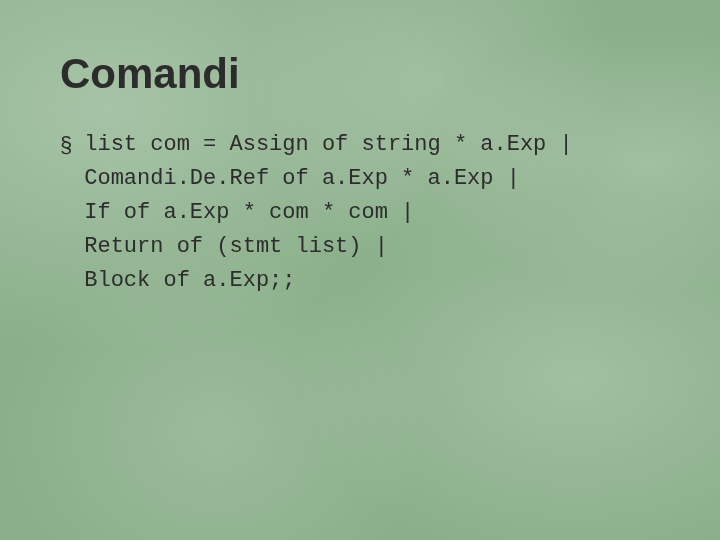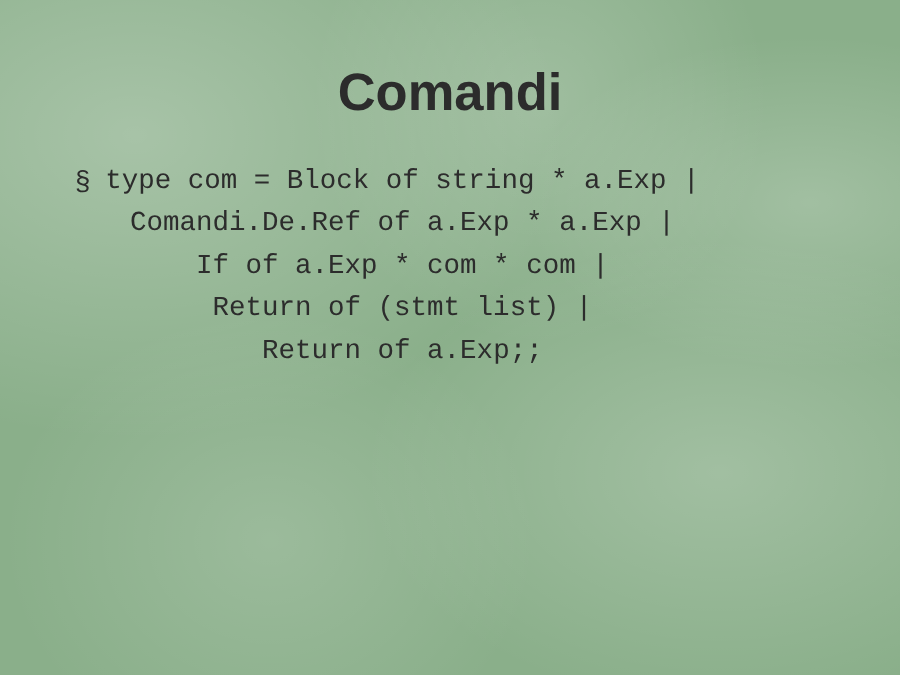--- a/index.html
+++ b/index.html
@@ -1,19 +1,18 @@
 <!DOCTYPE html>
 <html><head>
   <meta charset="utf-8">
   <style>
     * {
       margin: 0;
       padding: 0;
       box-sizing: border-box;
-      text-align: center;
     }
 
     body {
       width: 720px;
       height: 540px;
       overflow: hidden;
       font-family: Arial, sans-serif;
       background-color: #8ab89a;
       position: relative;
     }
@@ -69,20 +68,20 @@
 <body>
 
 <div class="background"></div>
 
 <div class="slide-content">
   <h1 class="title">Comandi</h1>
 
   <div class="bullet-section">
     <span class="bullet-symbol">§</span>
     <div class="code-block">
-      <div>type com = Block of string * a.Exp |</div>
+      <div>list com = Assign of string * a.Exp |</div>
       <div>  Comandi.De.Ref of a.Exp * a.Exp |</div>
       <div>  If of a.Exp * com * com |</div>
       <div>  Return of (stmt list) |</div>
-      <div>  Return of a.Exp;;</div>
+      <div>  Block of a.Exp;;</div>
     </div>
   </div>
 </div>
 
 </body></html>

